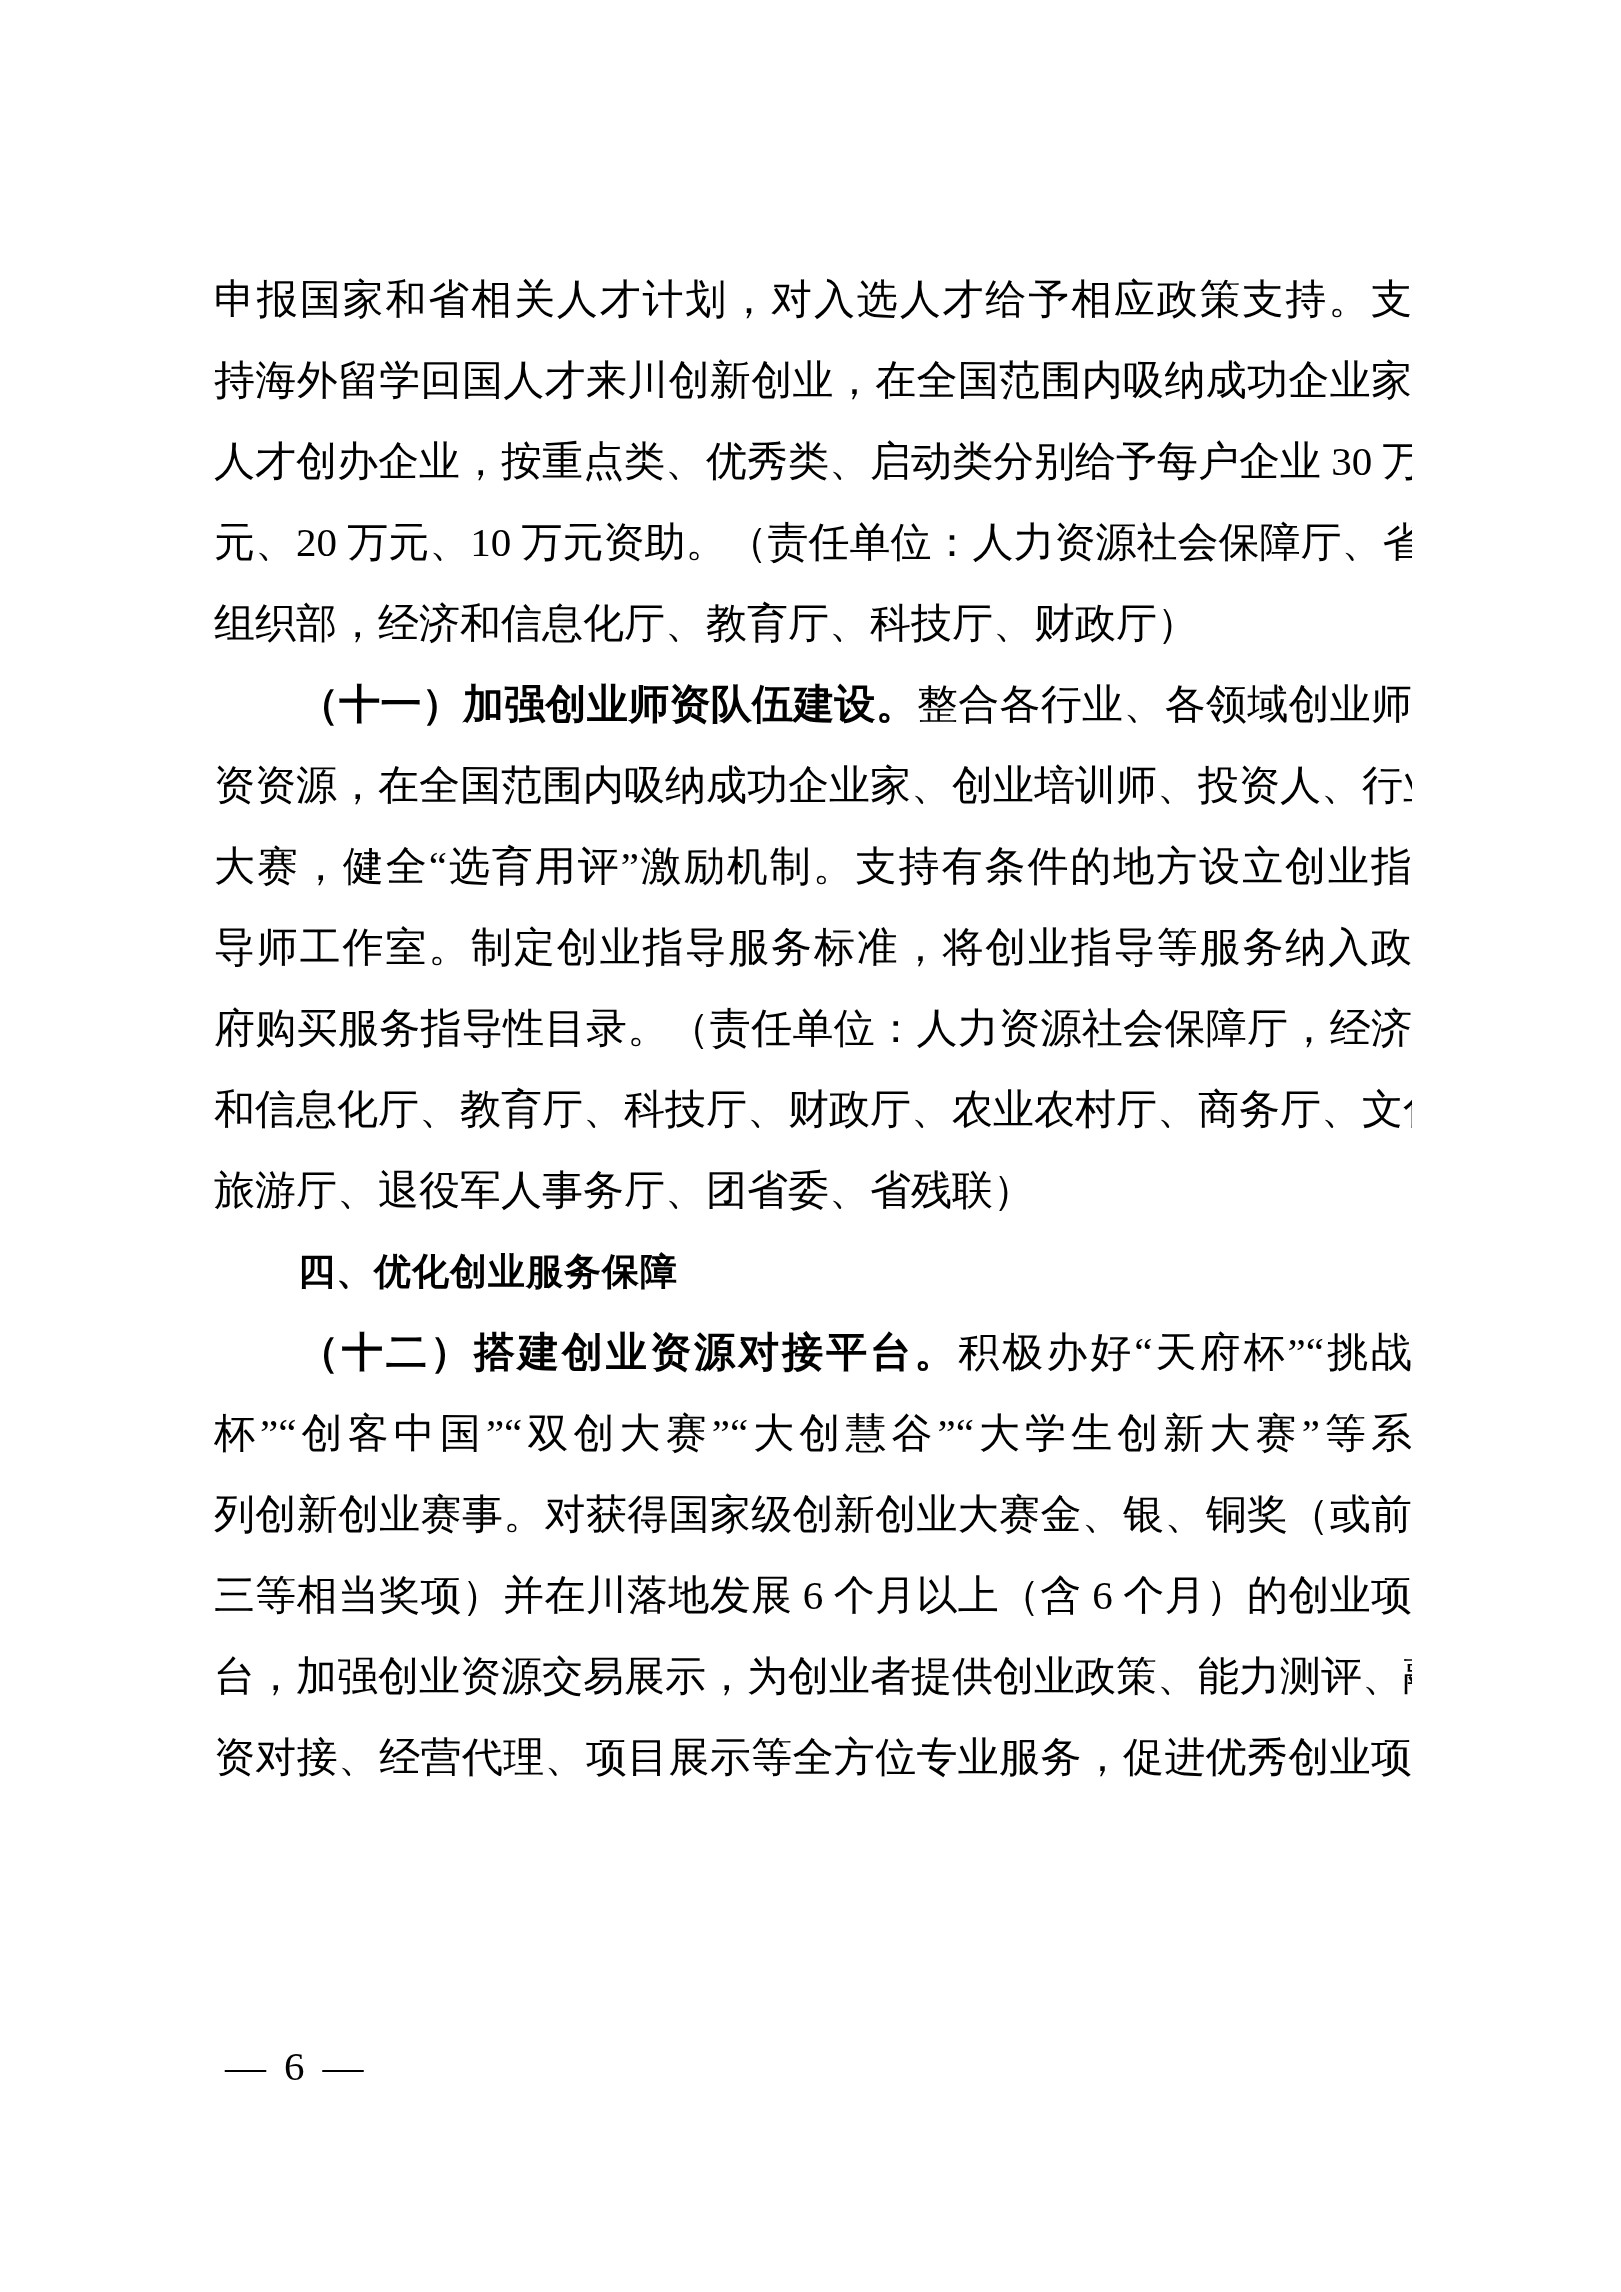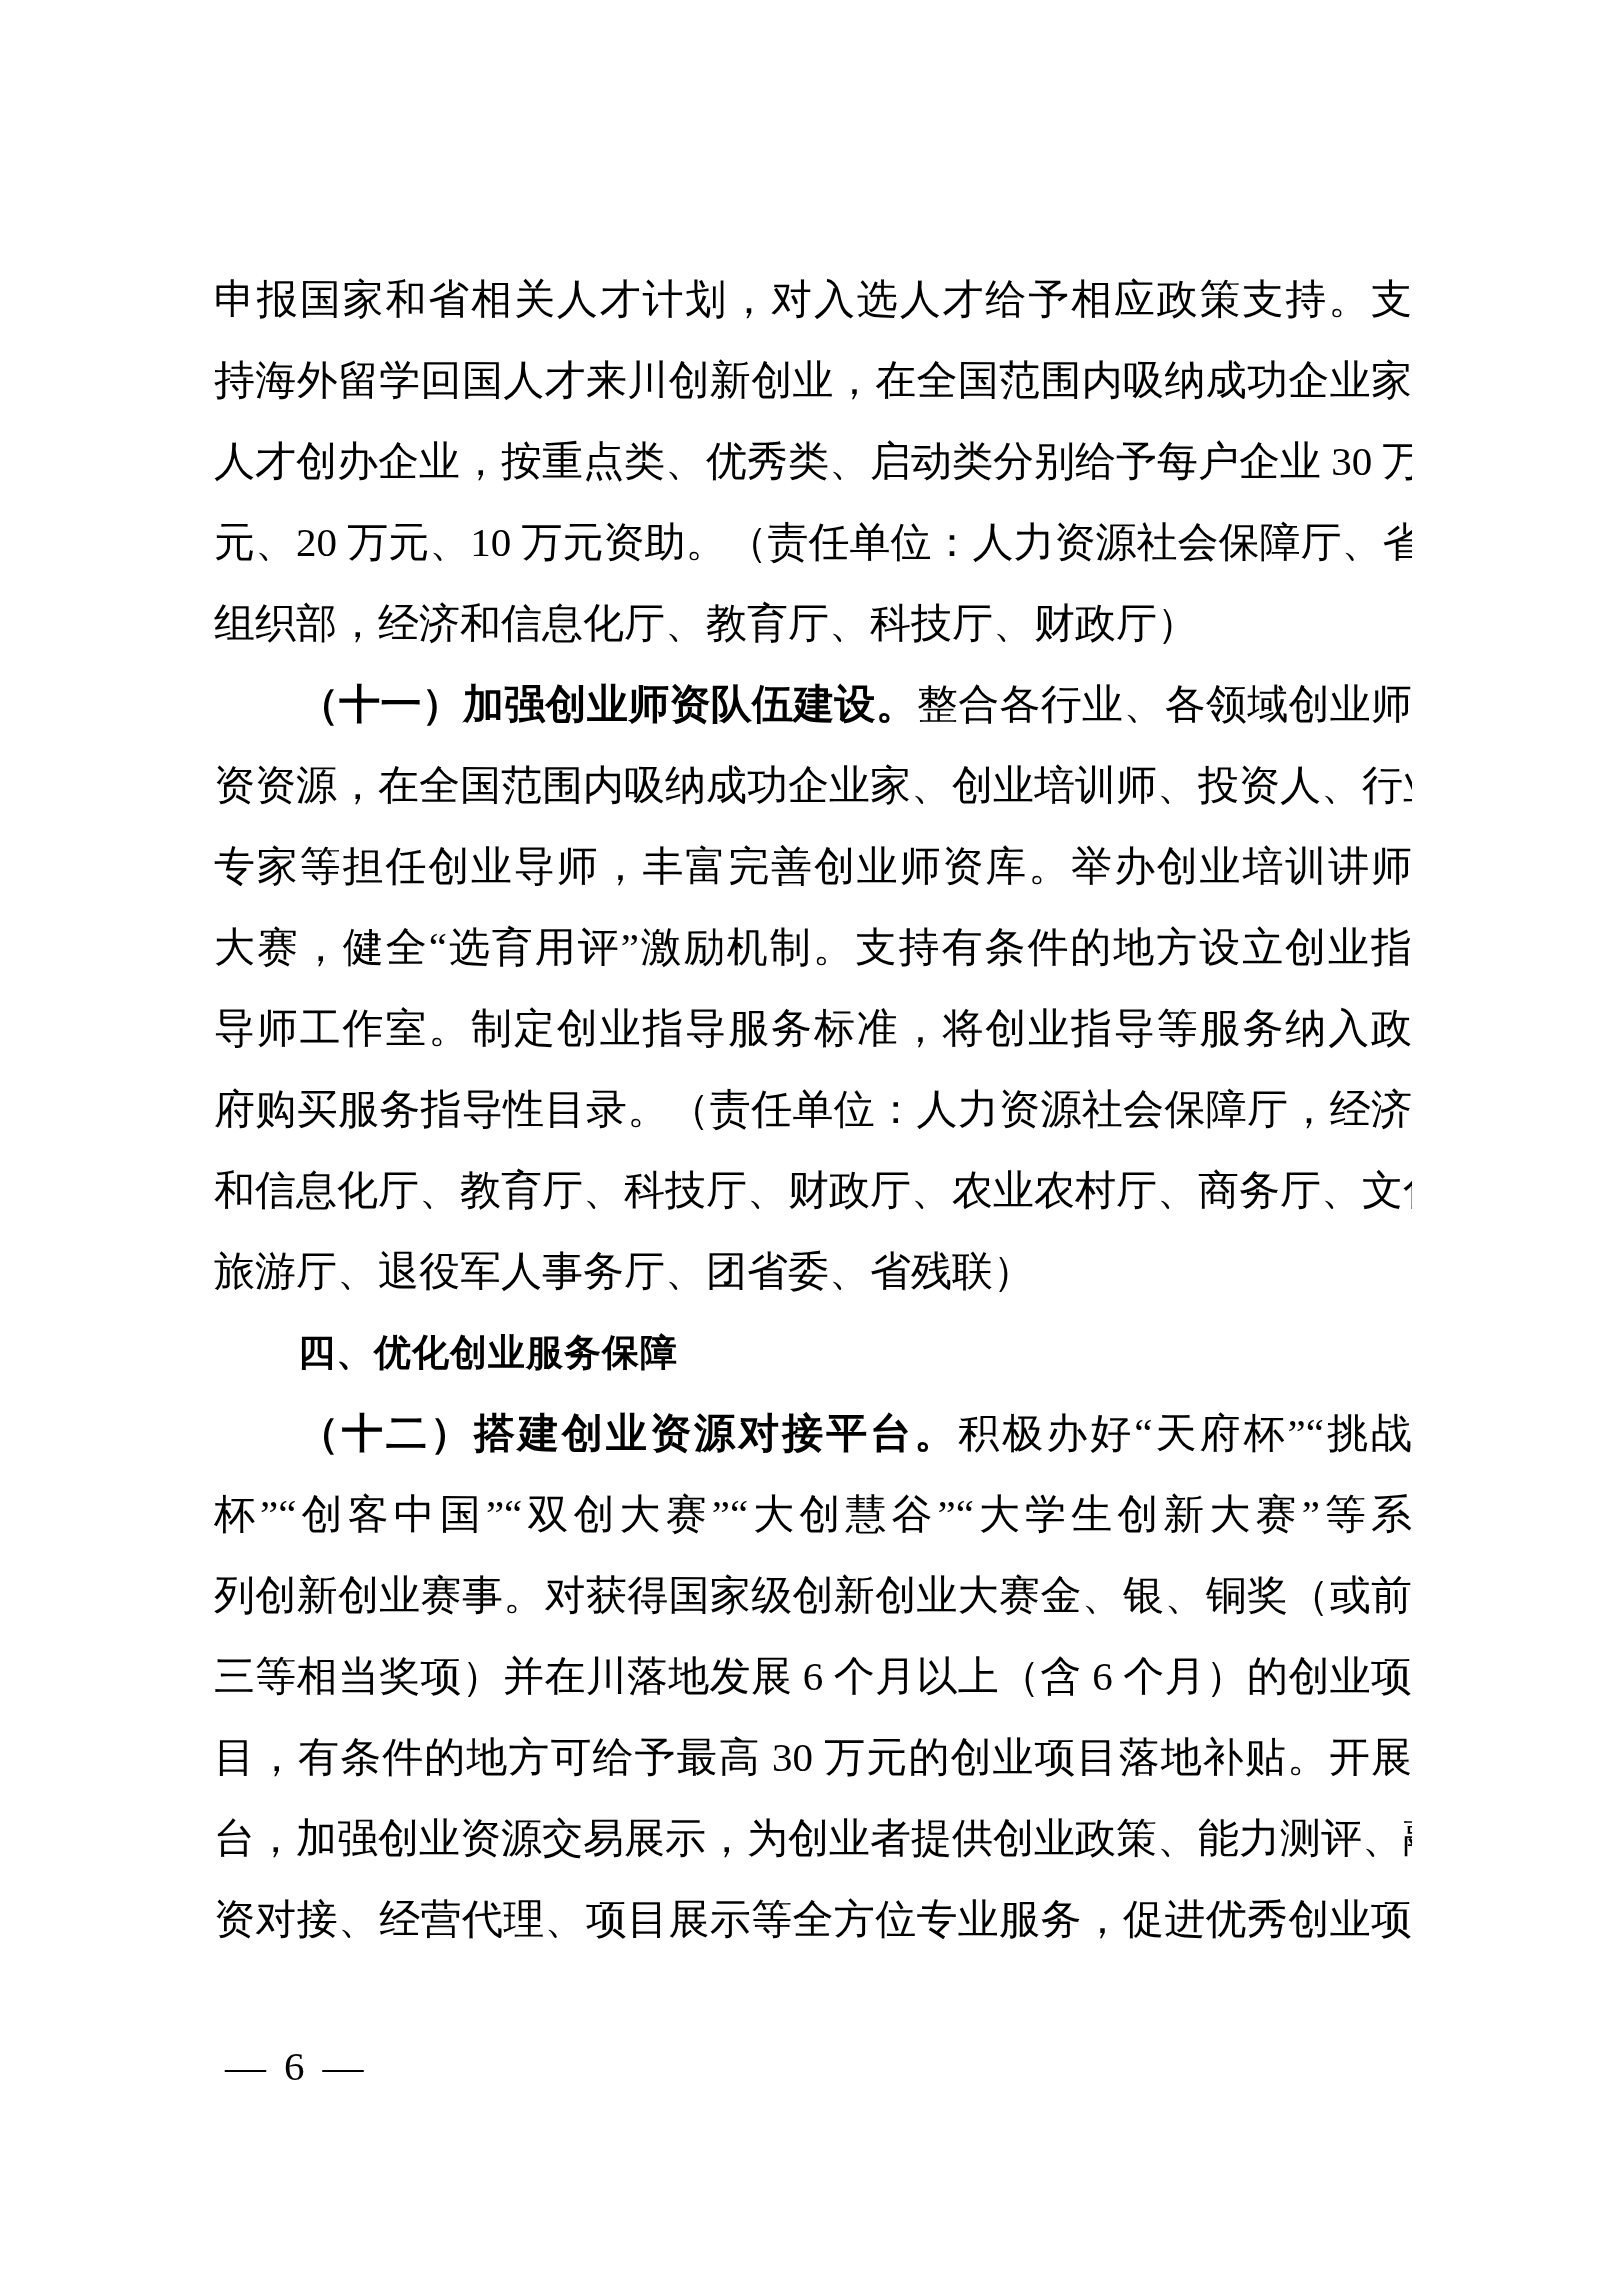--- a/index.html
+++ b/index.html
@@ -66,30 +66,28 @@
 
 <div class="page">
   <div class="text-block">
       <div class="line"><span class="seg">申报国家和省相关人才计划，对入选人才给予相应政策支持。支</span></div>
       <div class="line"><span class="seg">持海外留学回国人才来川创新创业，在全国范围内吸纳成功企业家</span></div>
       <div class="line"><span class="seg">人才创办企业，按重点类、优秀类、启动类分别给予每户企业 30 万</span></div>
       <div class="line"><span class="seg">元、20 万元、10 万元资助。（责任单位：人力资源社会保障厅、省委</span></div>
       <div class="line nojustify"><span class="seg">组织部，经济和信息化厅、教育厅、科技厅、财政厅）</span></div>
       <div class="line indent"><span class="seg emph">（十一）加强创业师资队伍建设。</span><span class="seg">整合各行业、各领域创业师</span></div>
       <div class="line"><span class="seg">资资源，在全国范围内吸纳成功企业家、创业培训师、投资人、行业</span></div>
-      <div class="line"><span class="seg">专家等担任创业导师，丰富完善创业师资库。举办创业培训讲师</span></div>
       <div class="line"><span class="seg">大赛，健全“选育用评”激励机制。支持有条件的地方设立创业指</span></div>
       <div class="line"><span class="seg">导师工作室。制定创业指导服务标准，将创业指导等服务纳入政</span></div>
       <div class="line"><span class="seg">府购买服务指导性目录。（责任单位：人力资源社会保障厅，经济</span></div>
       <div class="line"><span class="seg">和信息化厅、教育厅、科技厅、财政厅、农业农村厅、商务厅、文化和</span></div>
       <div class="line nojustify"><span class="seg">旅游厅、退役军人事务厅、团省委、省残联）</span></div>
       <div class="line heading indent nojustify"><span class="seg emph">四、优化创业服务保障</span></div>
       <div class="line indent"><span class="seg emph">（十二）搭建创业资源对接平台。</span><span class="seg">积极办好“天府杯”“挑战</span></div>
       <div class="line"><span class="seg">杯”“创客中国”“双创大赛”“大创慧谷”“大学生创新大赛”等系</span></div>
       <div class="line"><span class="seg">列创新创业赛事。对获得国家级创新创业大赛金、银、铜奖（或前</span></div>
       <div class="line"><span class="seg">三等相当奖项）并在川落地发展 6 个月以上（含 6 个月）的创业项</span></div>
-      <div class="line"><span class="seg">目，有条件的地方可给予最高 30 万元的创业项目落地补贴。开展</span></div>
       <div class="line"><span class="seg">台，加强创业资源交易展示，为创业者提供创业政策、能力测评、融</span></div>
       <div class="line"><span class="seg">资对接、经营代理、项目展示等全方位专业服务，促进优秀创业项</span></div>
     </div>
   <div class="footer">— 6 —</div>
 </div>
 
 
 </body></html>

